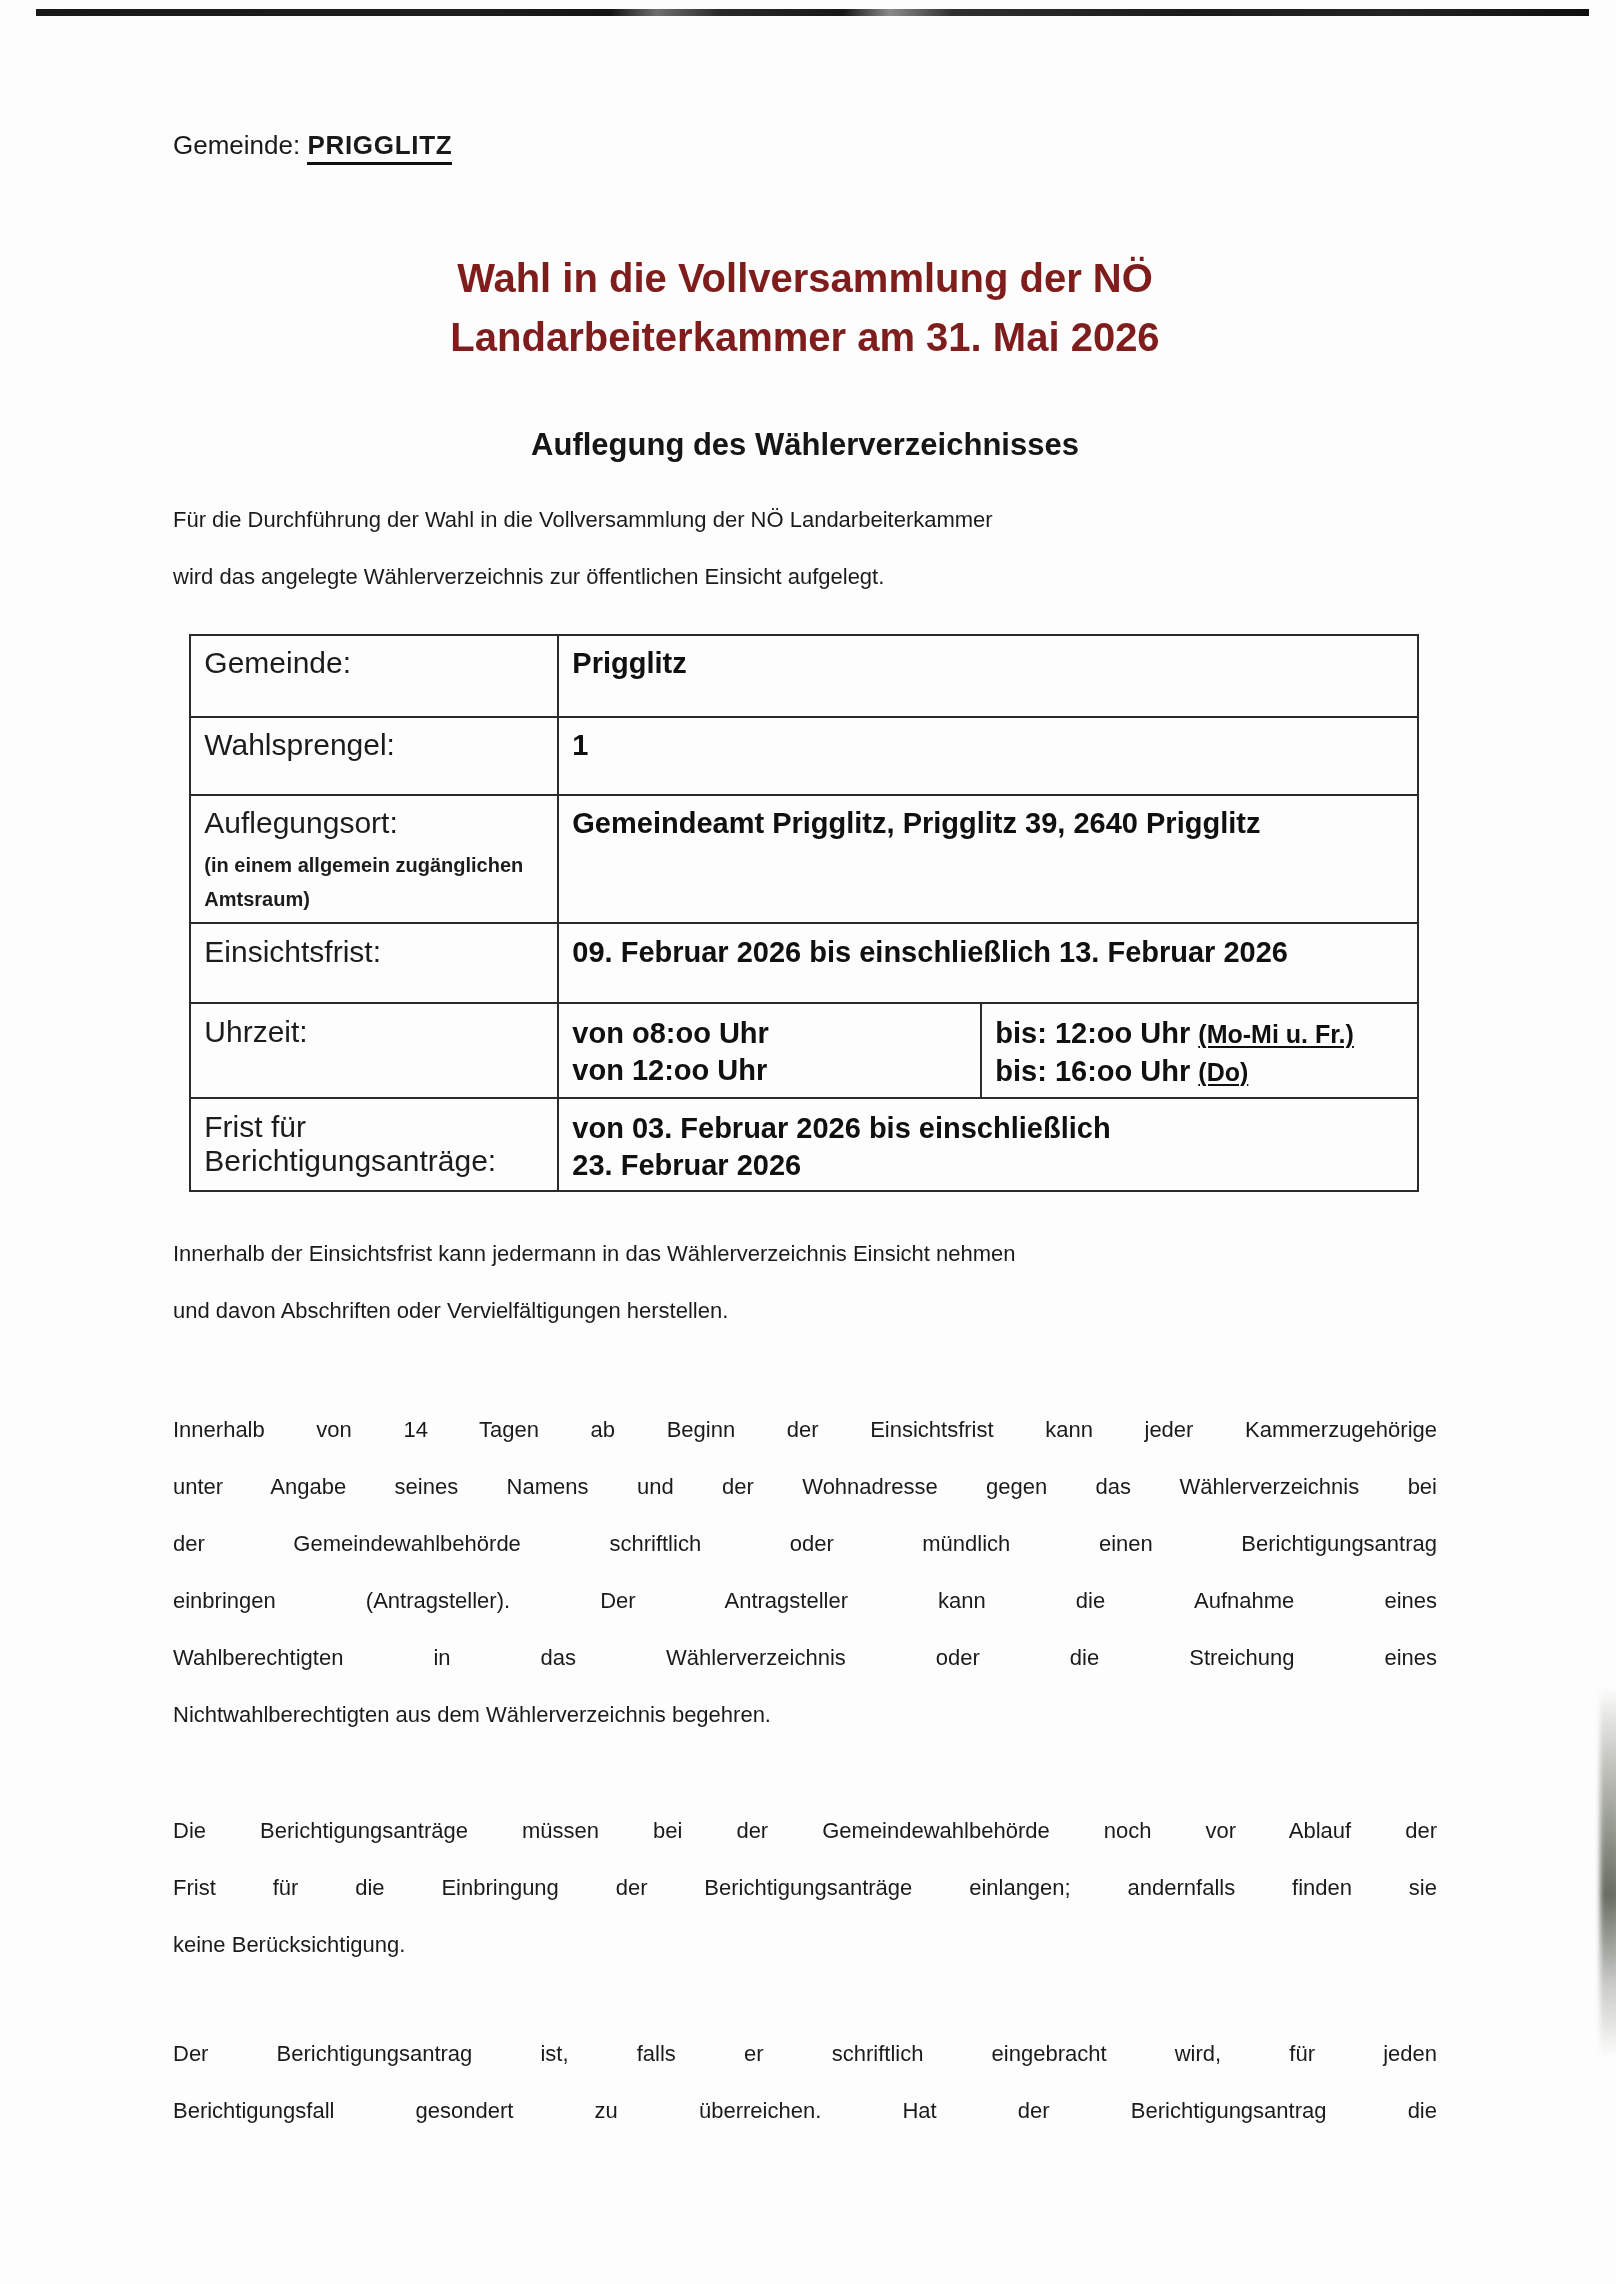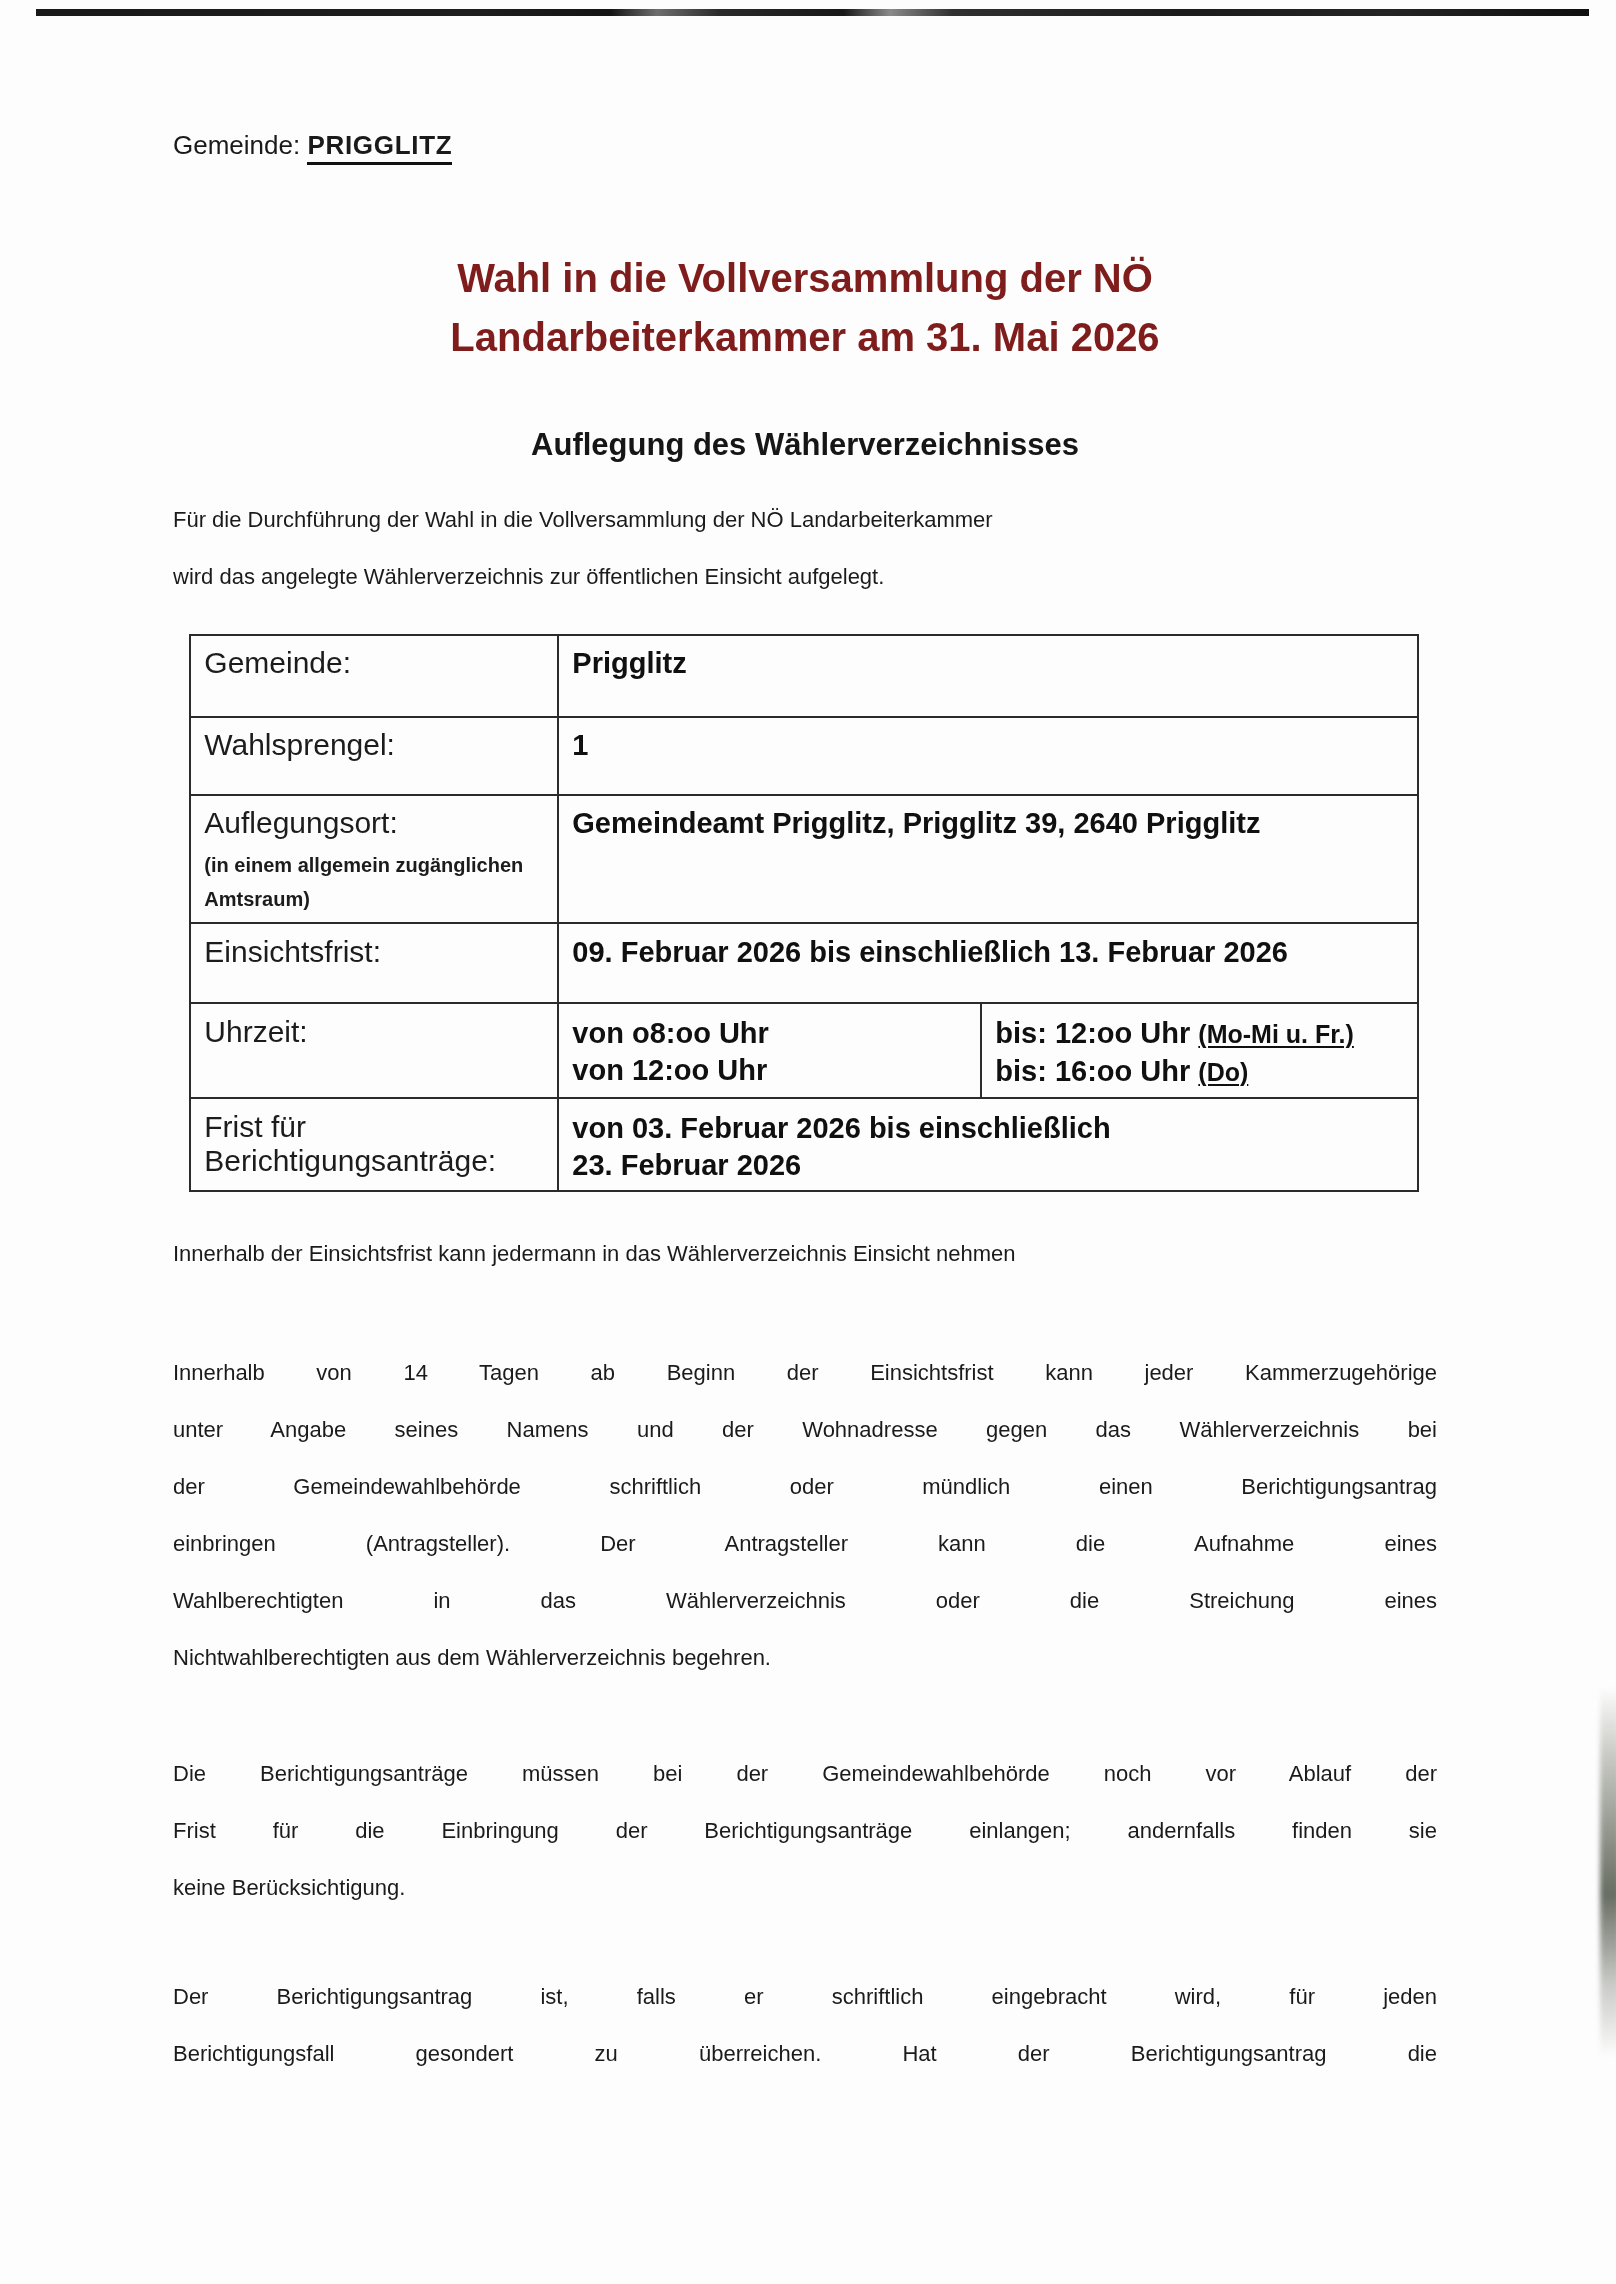--- a/index.html
+++ b/index.html
@@ -159,20 +159,21 @@
         <td class="val" colspan="2">
           <span class="cline">von 03. Februar 2026 bis einschließlich</span>
           <span class="cline">23. Februar 2026</span>
         </td>
       </tr>
     </tbody>
       </table>
 
     <p class="body-par p1" data-align="left">
         <span class="tline">Innerhalb der Einsichtsfrist kann jedermann in das Wählerverzeichnis Einsicht nehmen</span>
+        <span class="tline last">und davon Abschriften oder Vervielfältigungen herstellen.</span>
       </p>
 
     <p class="body-par p2" data-align="justify">
         <span class="tline">Innerhalb von 14 Tagen ab Beginn der Einsichtsfrist kann jeder Kammerzugehörige</span>
         <span class="tline">unter Angabe seines Namens und der Wohnadresse gegen das Wählerverzeichnis bei</span>
         <span class="tline">der Gemeindewahlbehörde schriftlich oder mündlich einen Berichtigungsantrag</span>
         <span class="tline">einbringen (Antragsteller). Der Antragsteller kann die Aufnahme eines</span>
         <span class="tline">Wahlberechtigten in das Wählerverzeichnis oder die Streichung eines</span>
         <span class="tline last">Nichtwahlberechtigten aus dem Wählerverzeichnis begehren.</span>
       </p>

